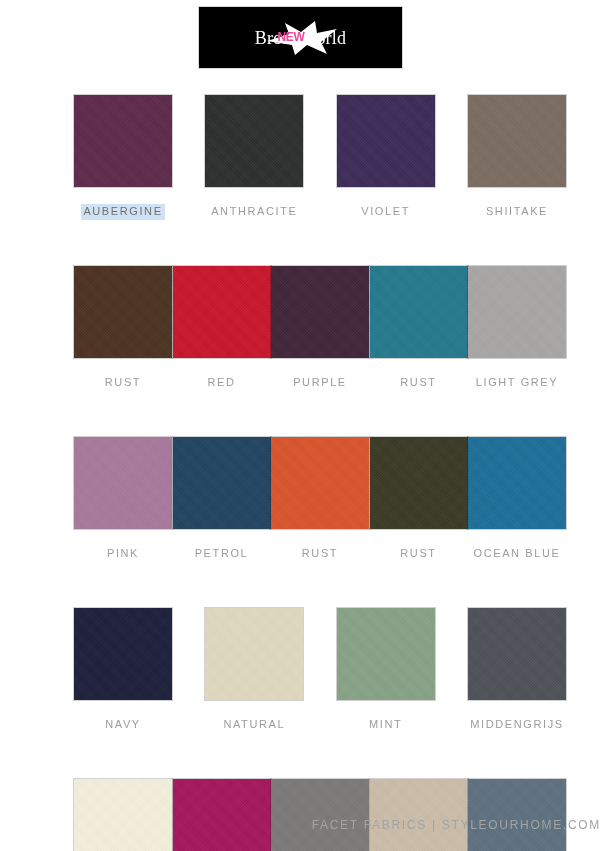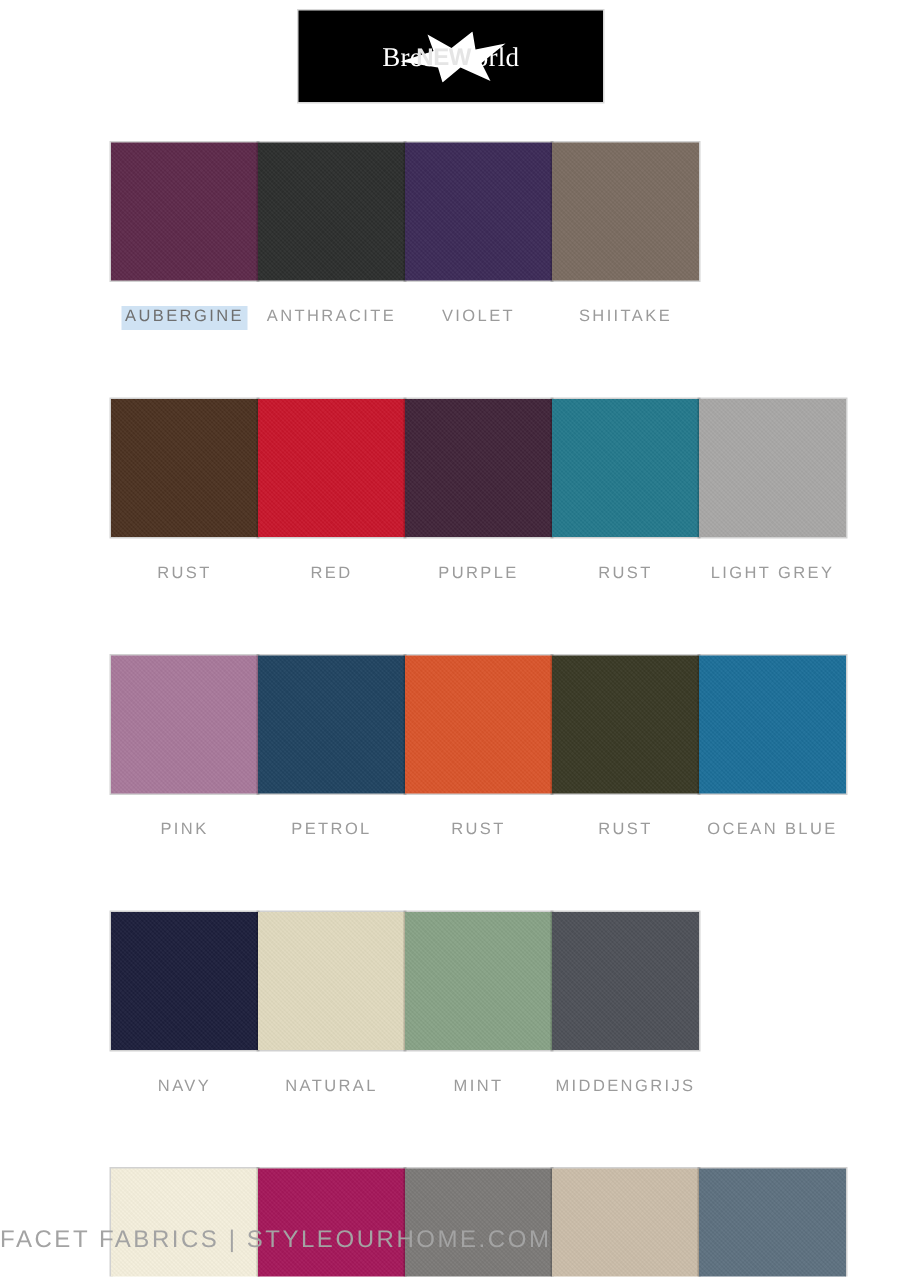--- a/index.html
+++ b/index.html
@@ -59,36 +59,37 @@
     z-index: 2;
     pointer-events: none;
   }
   .logo-new {
     position: absolute;
     left: 57px;
     top: 6px;
     z-index: 3;
     font-family: "Liberation Sans", sans-serif;
     font-weight: bold;
-    font-size: 16px;
+    font-size: 12px;
     letter-spacing: -0.3px;
-    color: #e5e5e5;
+    color: #ec4899;
     line-height: 1;
     white-space: nowrap;
   }
 
   
   .grid {
     position: absolute;
     left: 34px;
     top: 95px;
     width: 532px;
   }
   .row {
     display: flex;
+    justify-content: space-between;
     margin-bottom: 46px;
     padding-left: 40px;
   }
   .row:last-child { margin-bottom: 0; }
 
   .cell {
     width: 98px;
     display: flex;
     flex-direction: column;
     align-items: center;
@@ -125,22 +126,22 @@
     background: #cfe2f3;
     color: #6f6f6f;
   }
 
   
   .footer {
     position: absolute;
     left: 0;
     right: 0;
     top: 818px;
-    text-align: left;
-    font-size: 16px;
+    text-align: right;
+    font-size: 12px;
     letter-spacing: 1.7px;
     color: #a3a3a3;
     white-space: nowrap;
   }
 </style>
 </head>
 <body>
 
 <div class="logo-block">
   <div class="logo-inner">

